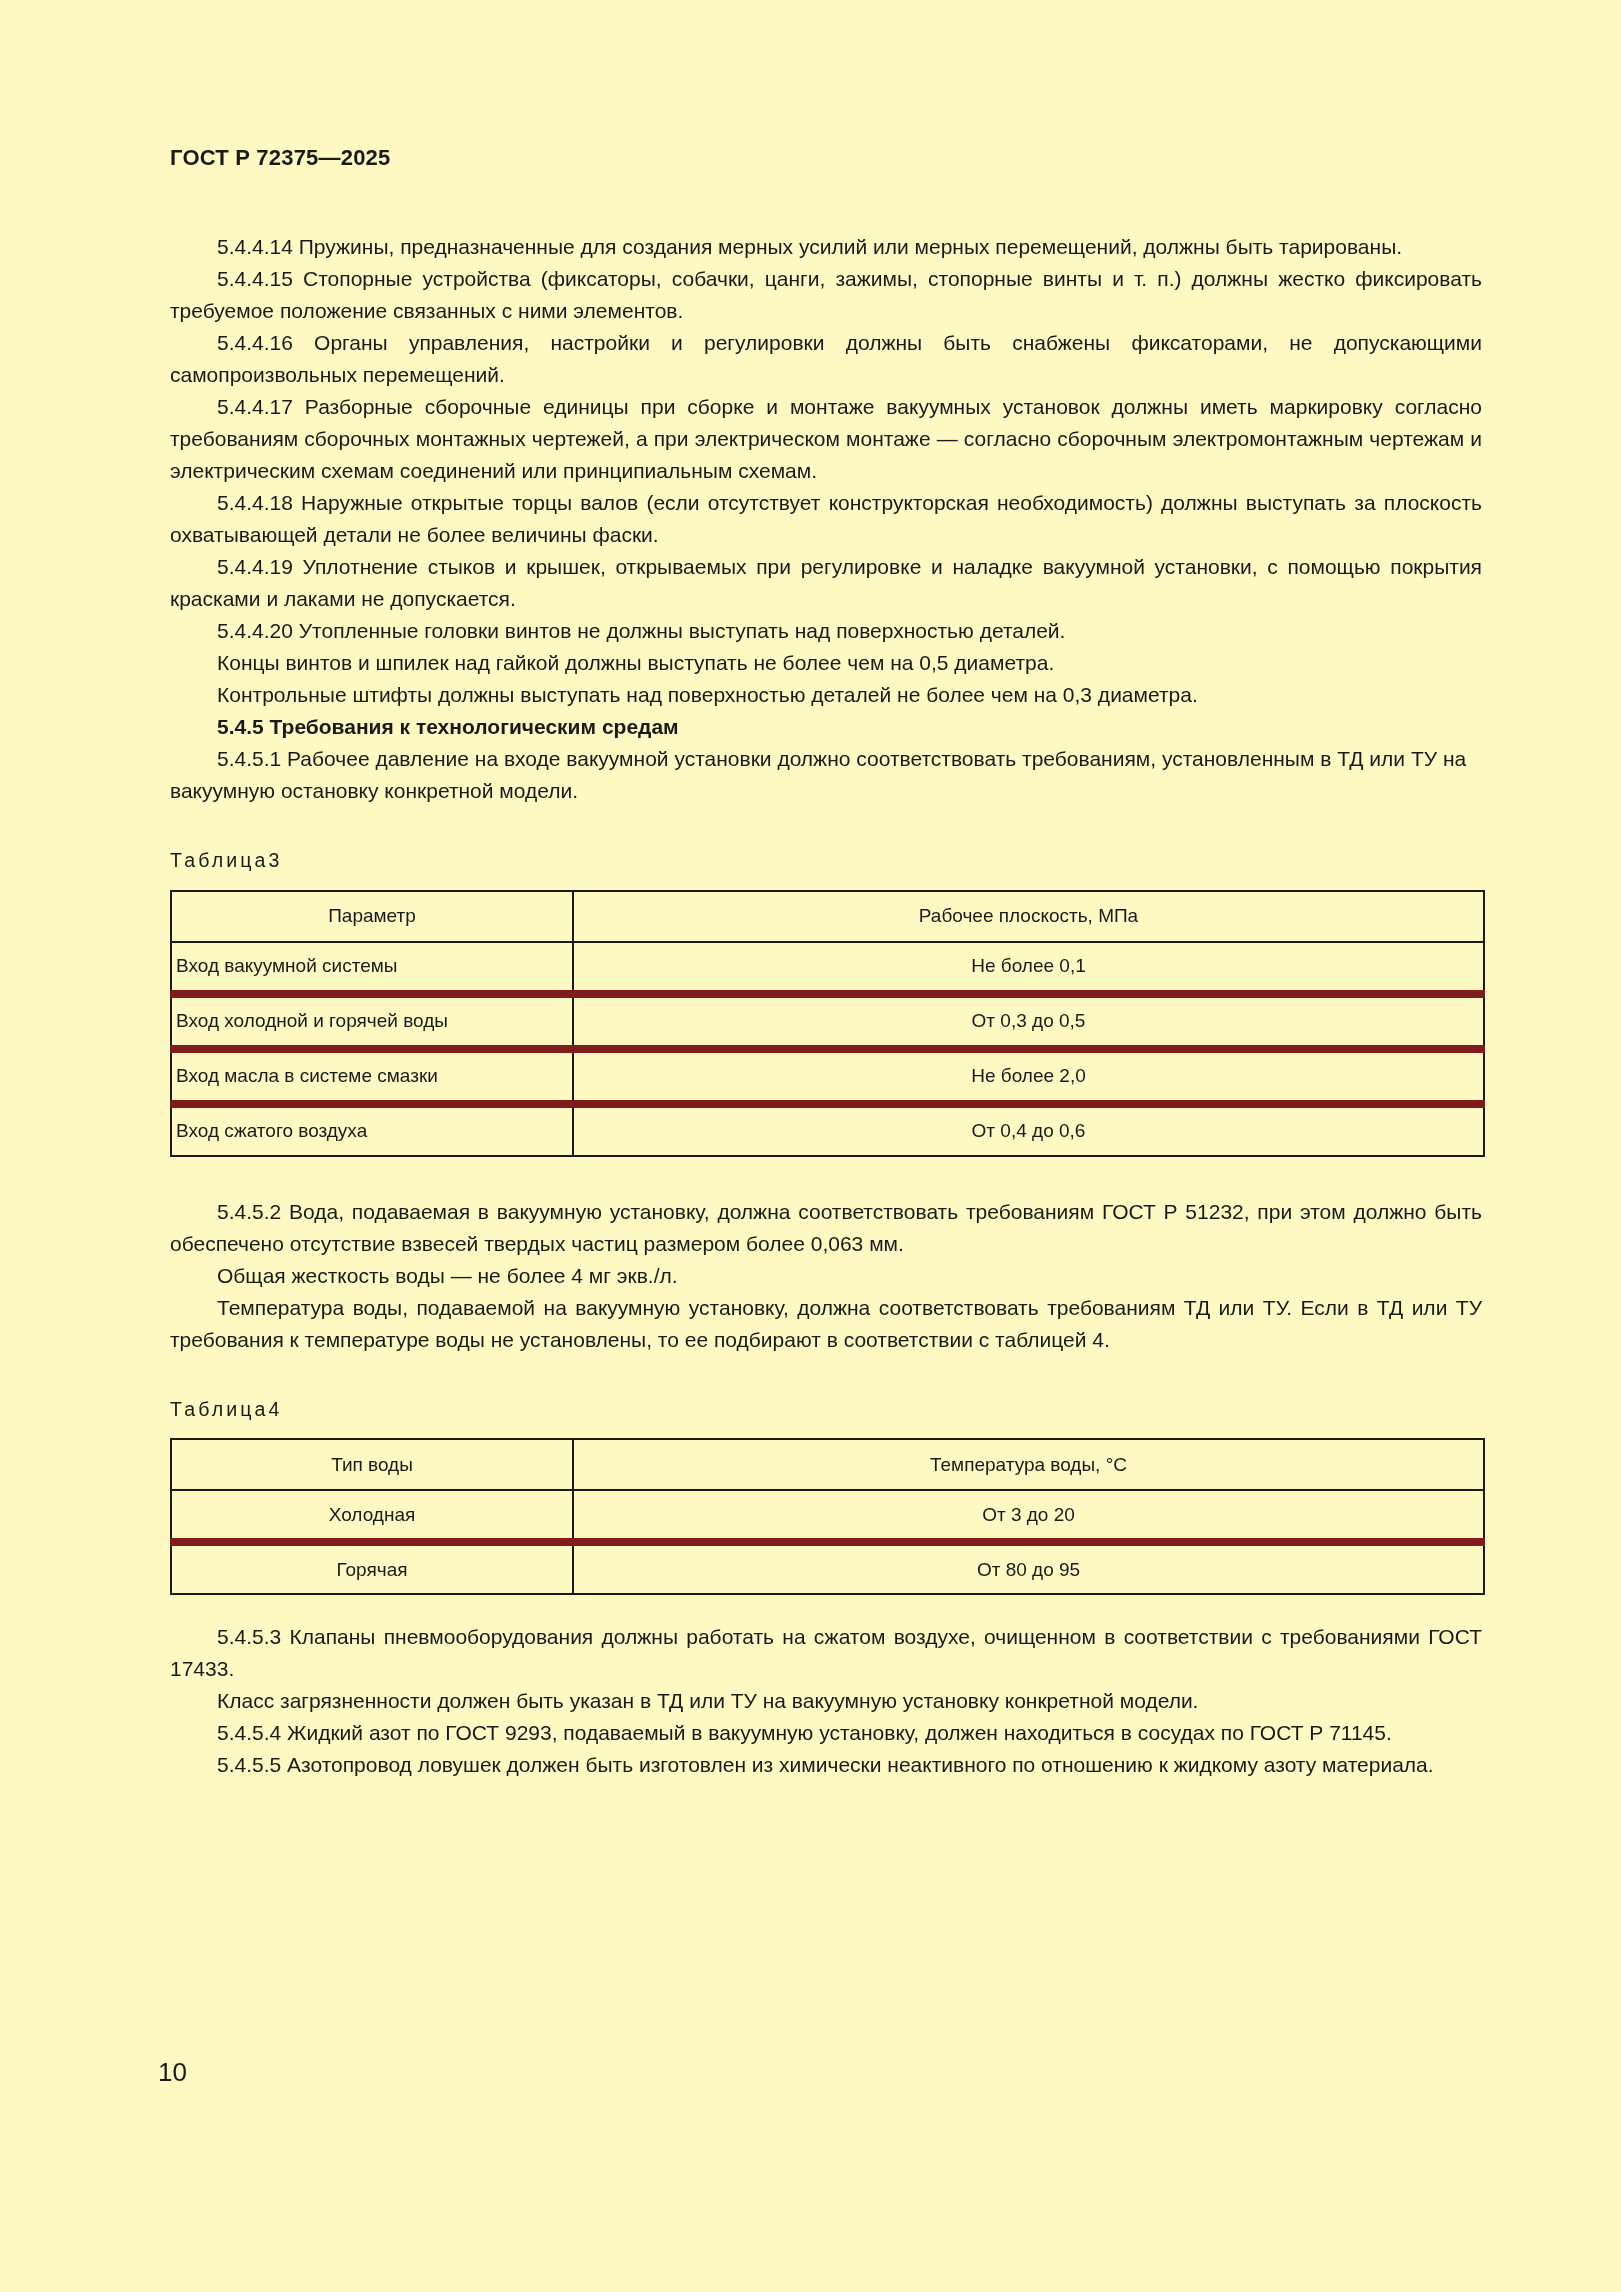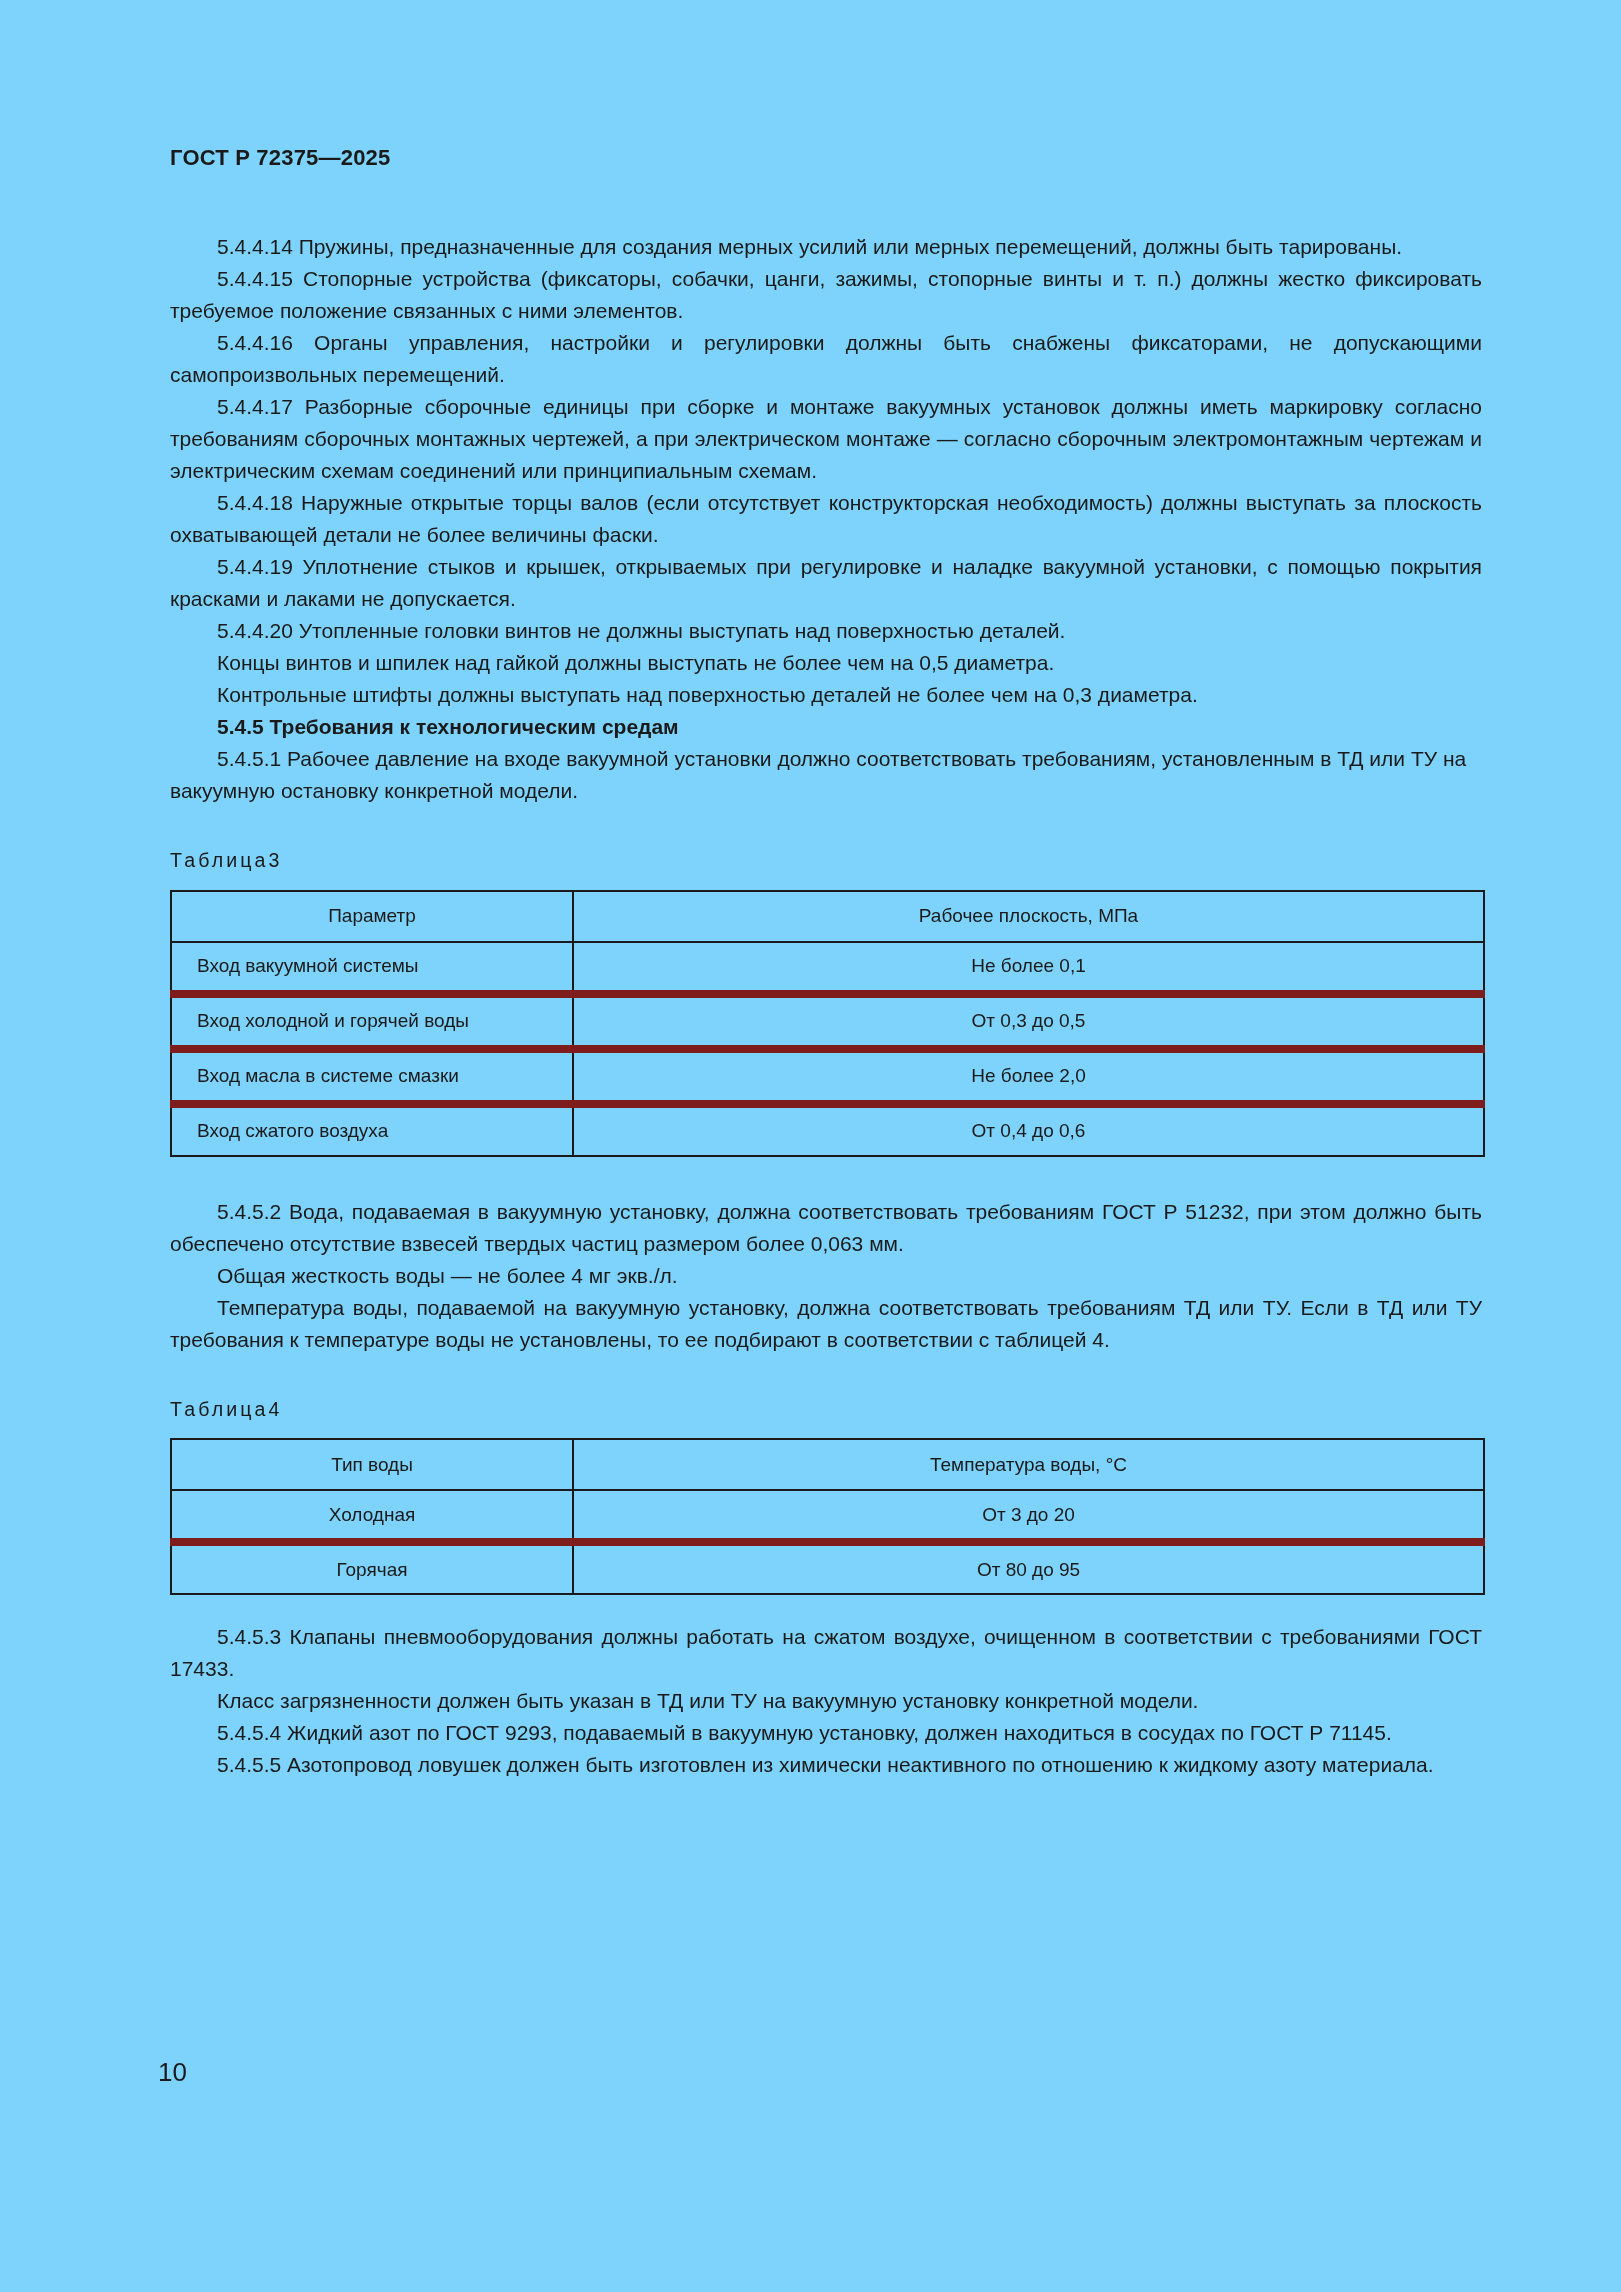--- a/index.html
+++ b/index.html
@@ -9,21 +9,21 @@
     background: #ffffff;
   }
   body {
     font-family: "Liberation Sans", sans-serif;
     color: #1a1a1a;
   }
   .page {
     position: relative;
     width: 1621px;
     height: 2293px;
-    background: #7dd3fc;
+    background: #fef9c3;
     box-sizing: border-box;
     overflow: hidden;
   }
 
   
   .doc-header {
     position: absolute;
     left: 170px;
     top: 145px;
     font-size: 22px;
@@ -80,21 +80,21 @@
     table-layout: fixed;
     font-size: 19px;
     color: #1a1a1a;
   }
   table.gost col.c1 { width: 402px; }
   table.gost col.c2 { width: 911px; }
   table.gost th,
   table.gost td {
     border-left: 2px solid #1a1a1a;
     border-right: 2px solid #1a1a1a;
-    padding: 0 25px;
+    padding: 0 4px;
     font-weight: normal;
     vertical-align: middle;
   }
   table.gost thead th {
     border-top: 2.9px solid #1a1a1a;
     border-bottom: 2.9px solid #1a1a1a;
     height: 49px;
     text-align: center;
   }
   table.gost tbody td {

